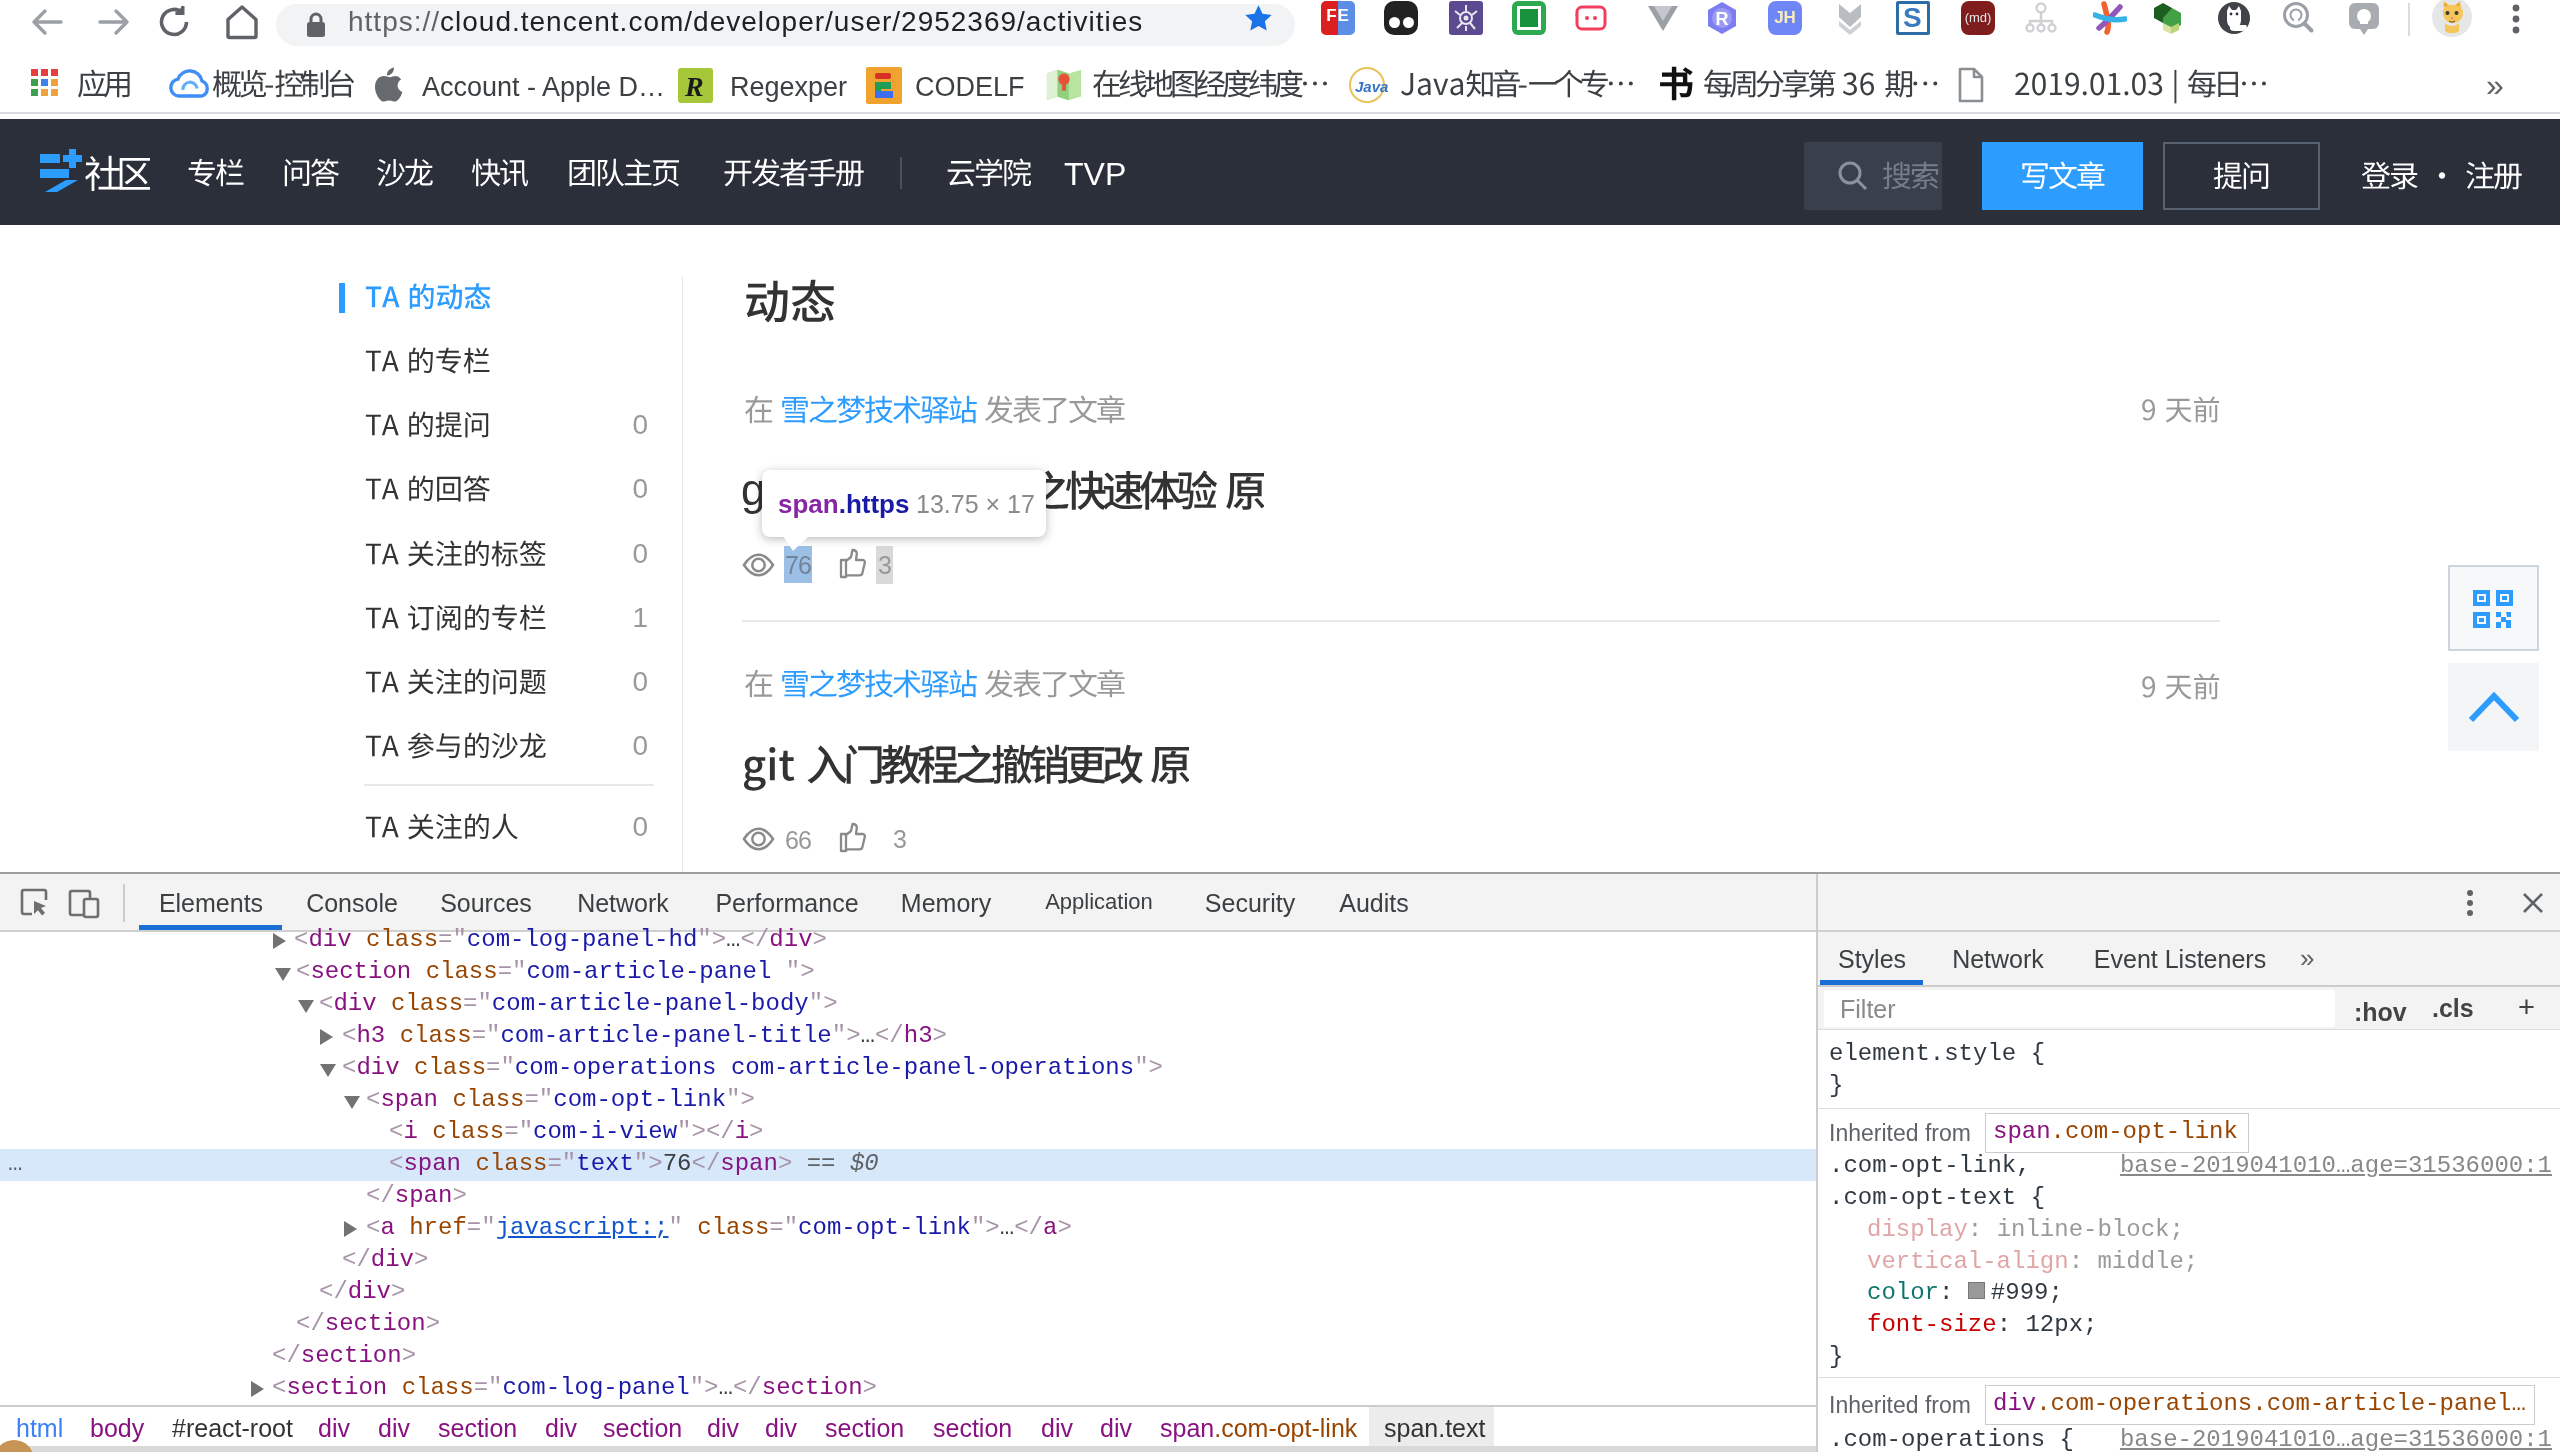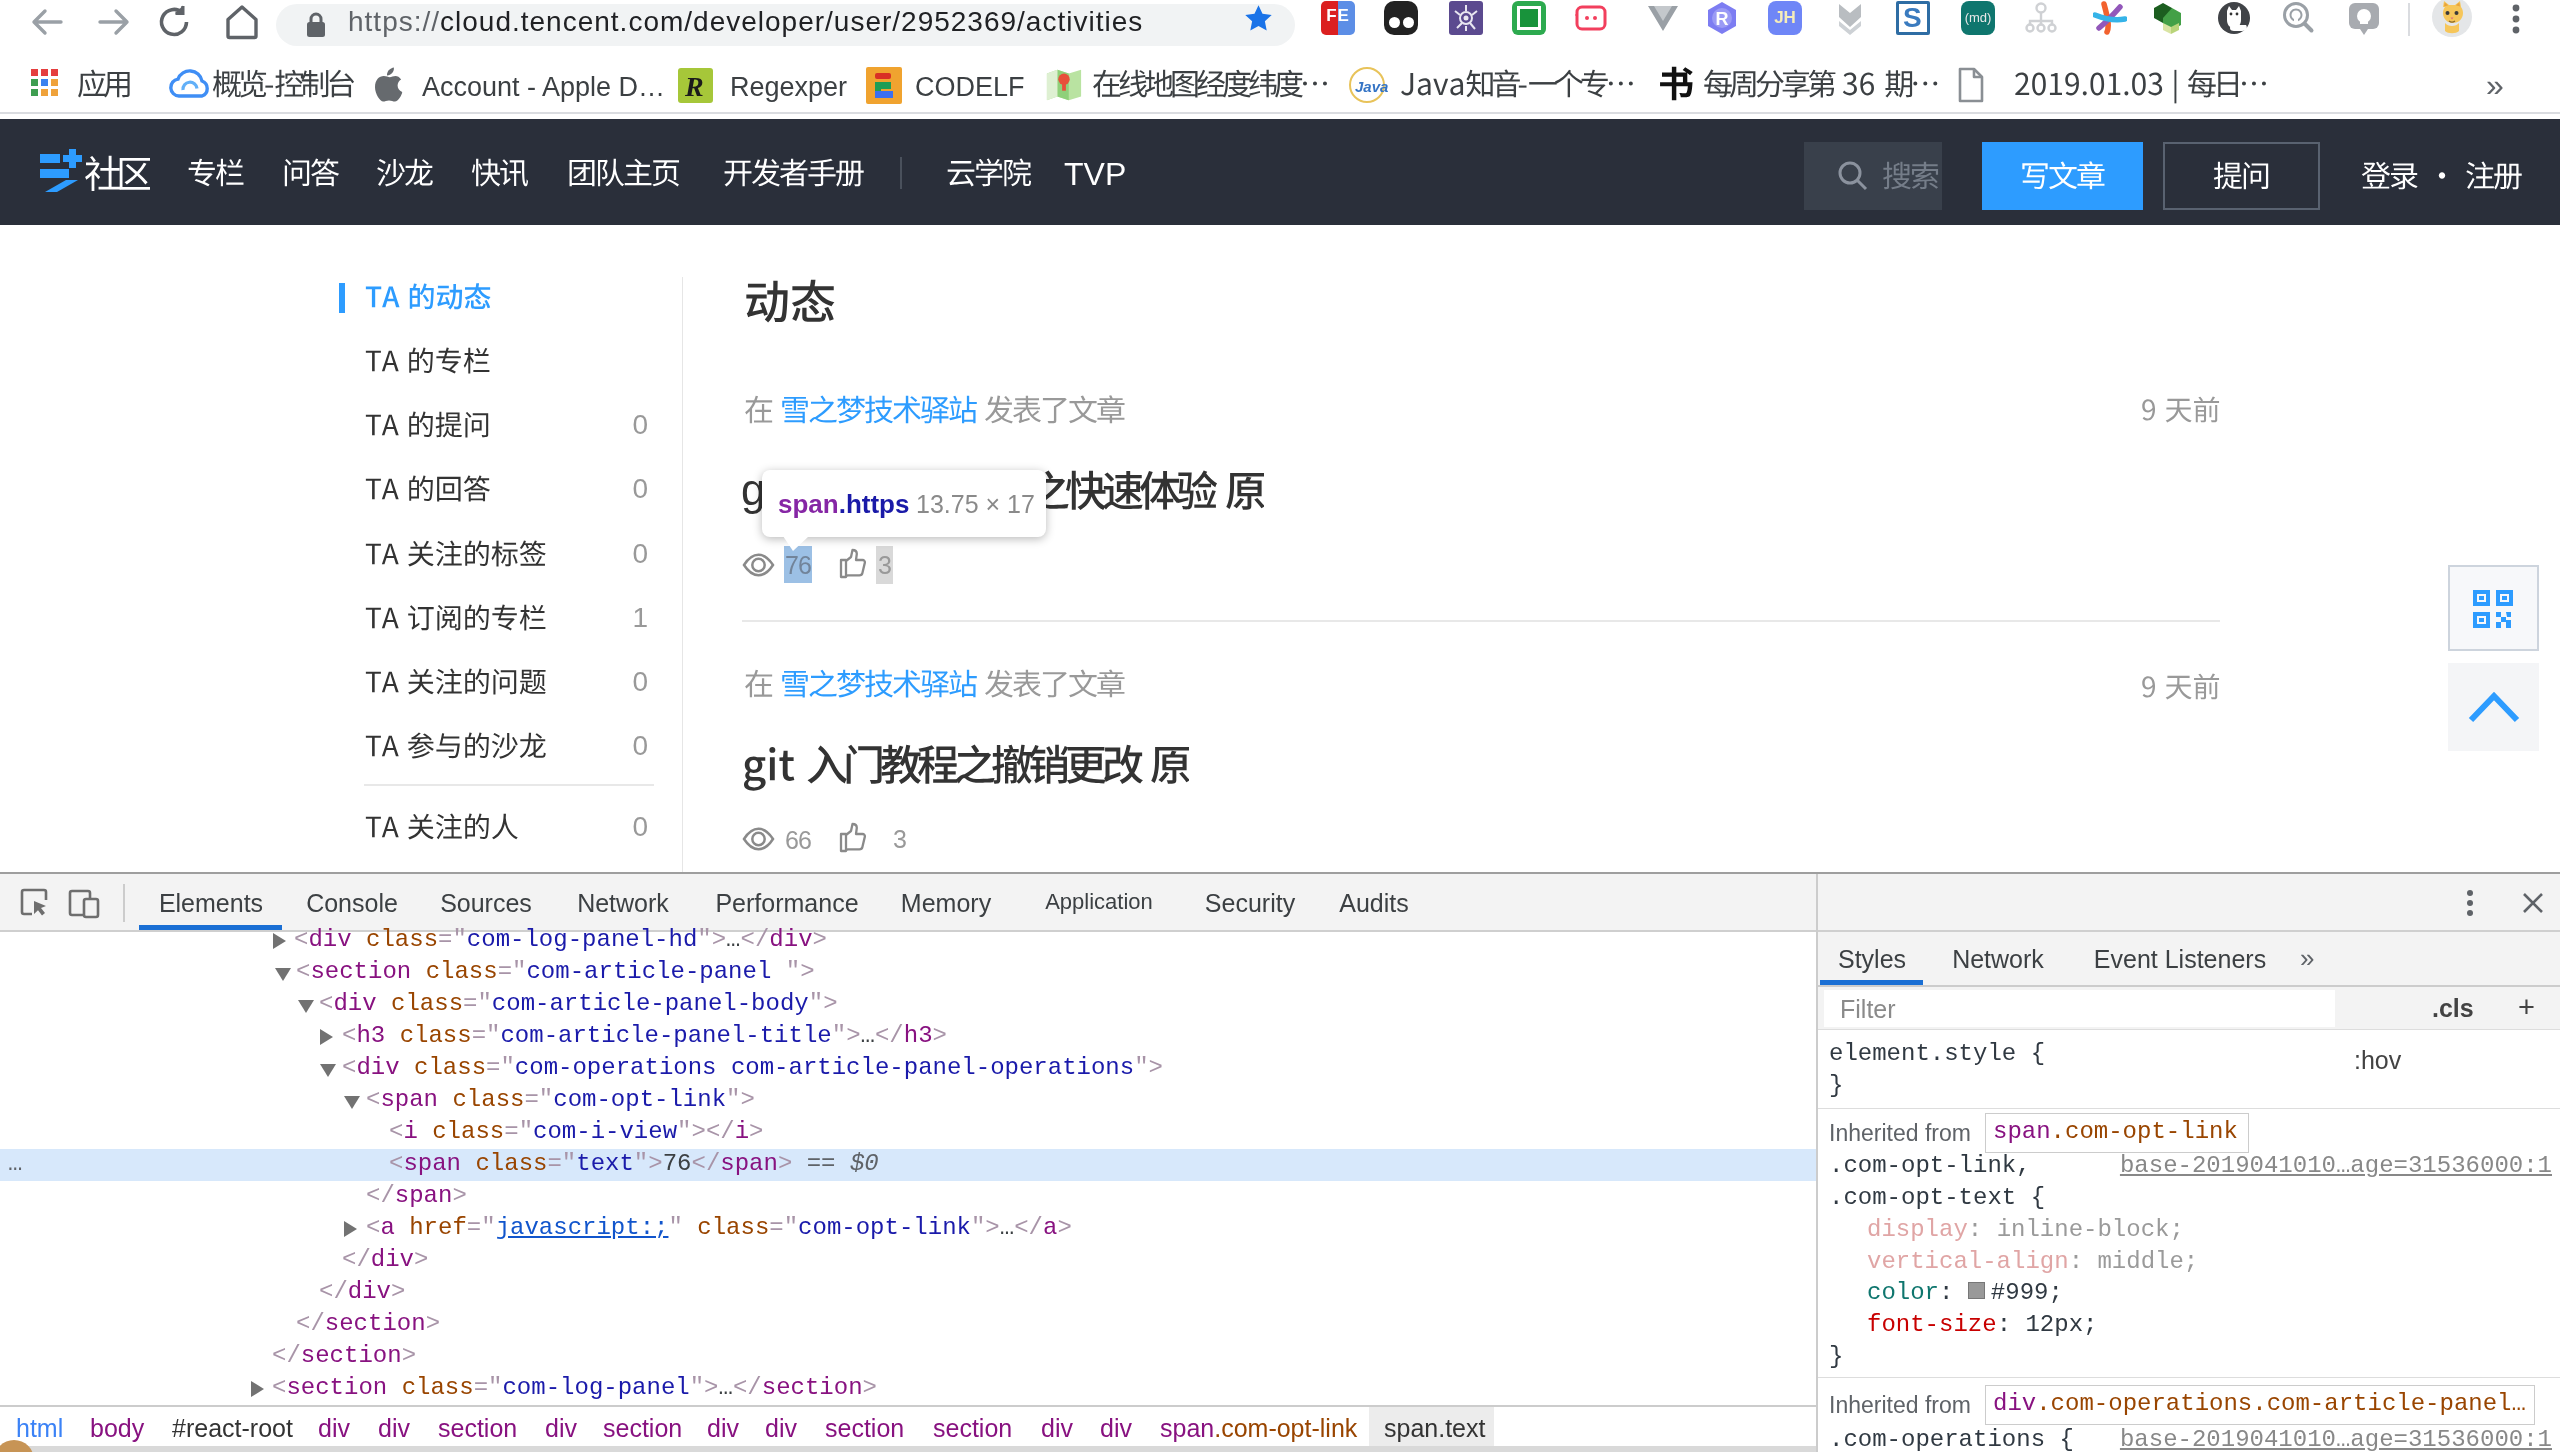--- a/index.html
+++ b/index.html
@@ -202,21 +202,21 @@
     <svg width="34" height="34" viewBox="0 0 34 34">
       <path d="M6 3l11 9 11-9v13L17 26 6 16Z" fill="#b9bdc1"></path>
       <path d="M6 20l11 9 11-9v5l-11 9-11-9Z" fill="#cdd1d5"></path>
     </svg>
   </div>
 <div class="abs" style="left:1896px;top:1px;width:34px;height:34px">
     <div style="width:34px;height:34px;background:#fff;border:3px solid #2e6da4;border-radius:2px"></div>
     <div class="abs" style="left:7px;top:1px;color:#3a7bbf;font-weight:bold;font-size:28px;font-family:'Liberation Sans'">S</div>
   </div>
 <div class="abs" style="left:1961px;top:1px;width:34px;height:34px">
-    <div style="width:34px;height:34px;border-radius:8px;background:#0f766e;color:#e8e8e8;font-size:13px;text-align:center;line-height:34px">(md)</div>
+    <div style="width:34px;height:34px;border-radius:8px;background:#7f1d1d;color:#e8e8e8;font-size:13px;text-align:center;line-height:34px">(md)</div>
   </div>
 <div class="abs" style="left:2024px;top:1px;width:34px;height:34px">
     <svg width="34" height="34" viewBox="0 0 34 34" fill="none" stroke="#cfd1d4" stroke-width="2.4">
       <circle cx="17" cy="7" r="4.5"></circle>
       <circle cx="6" cy="27" r="3.5"></circle>
       <circle cx="17" cy="27" r="3.5"></circle>
       <circle cx="28" cy="27" r="3.5"></circle>
       <path d="M17 11v6M6 23v-3h22v3M17 17v6"></path>
     </svg>
   </div>
@@ -794,21 +794,21 @@
 <div class="abs" style="left:1818px;top:932px;width:742px;height:54px;background:#f3f3f3"></div>
 <div class="abs" style="left:1818px;top:985px;width:742px;height:2px;background:#ccc"></div>
 <div class="t" style="left:1872px;top:945px;width:400px;margin-left:-200px;text-align:center;font-size:25px;color:#3c4043">Styles</div>
 <div class="t" style="left:1998px;top:945px;width:400px;margin-left:-200px;text-align:center;font-size:25px;color:#3c4043">Network</div>
 <div class="t" style="left:2180px;top:945px;width:400px;margin-left:-200px;text-align:center;font-size:25px;color:#3c4043">Event Listeners</div>
 <div class="t" style="left:2300px;top:943px;font-size:26px;color:#5f6368">»</div>
 <div class="abs" style="left:1820px;top:980px;width:103px;height:5px;background:#1a6fd4"></div>
 <div class="abs" style="left:1818px;top:987px;width:742px;height:43px;background:#f3f3f3"></div>
 <div class="abs" style="left:1824px;top:990px;width:511px;height:37px;background:#fff"></div>
 <div class="t" style="left:1840px;top:995px;font-size:25px;color:#8a8a8a">Filter</div>
-<div class="t" style="left:2354px;top:1046px;font-size:25px;font-weight:normal;color:#434343">:hov</div>
+<div class="t" style="left:2354px;top:998px;font-size:25px;font-weight:bold;color:#434343">:hov</div>
 <div class="t" style="left:2432px;top:994px;font-size:25px;font-weight:bold;color:#434343">.cls</div>
 <div class="t" style="left:2518px;top:991px;font-size:29px;color:#434343">+</div>
 <div class="abs" style="left:1818px;top:1029px;width:742px;height:1px;background:#ddd"></div>
 <div class="t" style="left:1829px;top:1040px;font-family:'Liberation Mono',monospace;font-size:24px;color:#303942">element.style {</div>
 <div class="t" style="left:1829px;top:1072px;font-family:'Liberation Mono',monospace;font-size:24px;color:#303942">}</div>
 <div class="abs" style="left:1818px;top:1108px;width:742px;height:1px;background:#ddd"></div>
 <div class="t" style="left:1829px;top:1120px;font-size:23px;color:#5f6368">Inherited from</div>
 <div class="abs" style="left:1985px;top:1113px;width:264px;height:40px;border:1px solid #ccc;background:#fff"></div>
 <div class="t" style="left:1993px;top:1118px;font-family:'Liberation Mono',monospace;font-size:24px;color:#303942"><span style="color:#881280">span</span><span style="color:#994500">.com-opt-link</span></div>
 <div class="t" style="left:1829px;top:1152px;font-family:'Liberation Mono',monospace;font-size:24px;color:#303942">.com-opt-link,</div>

